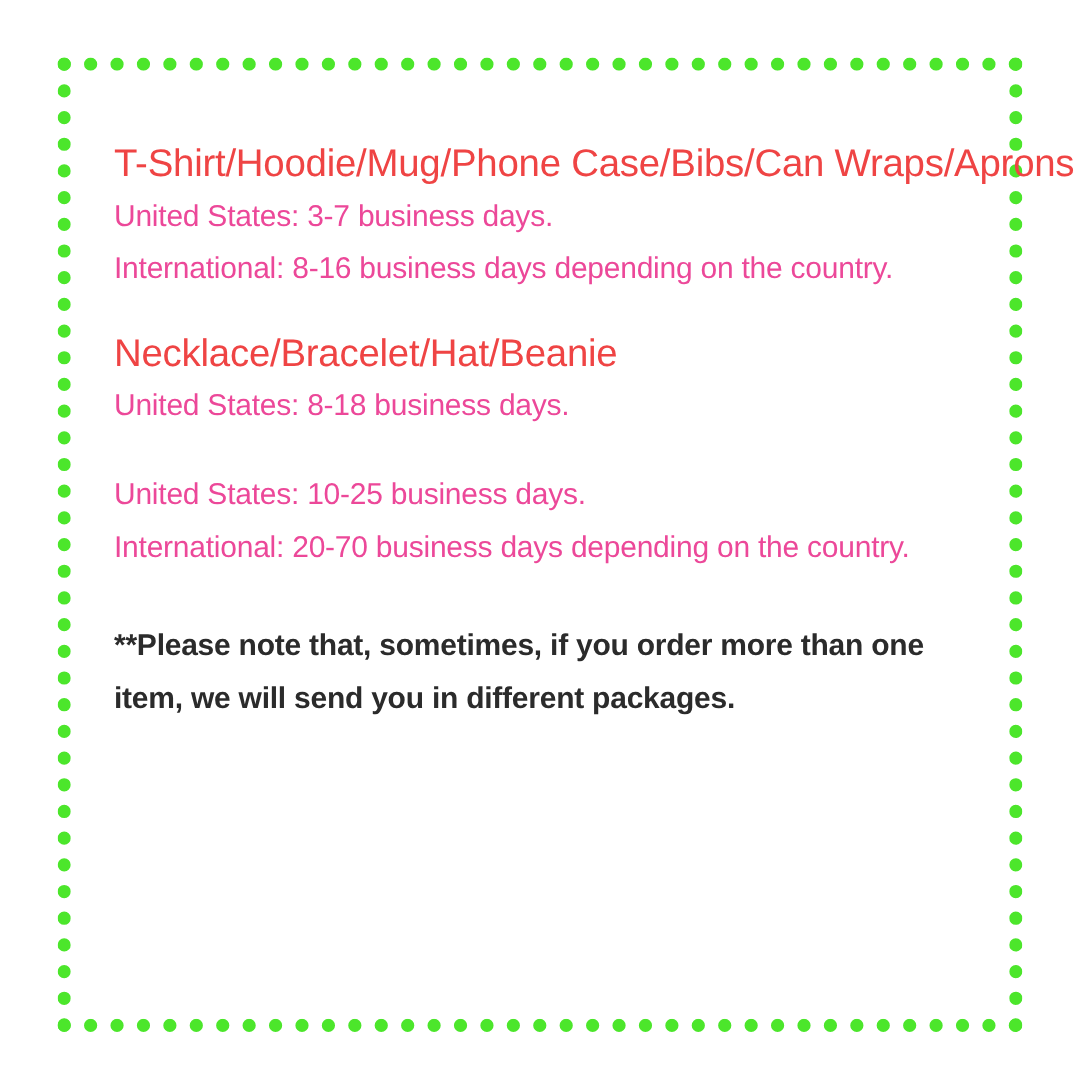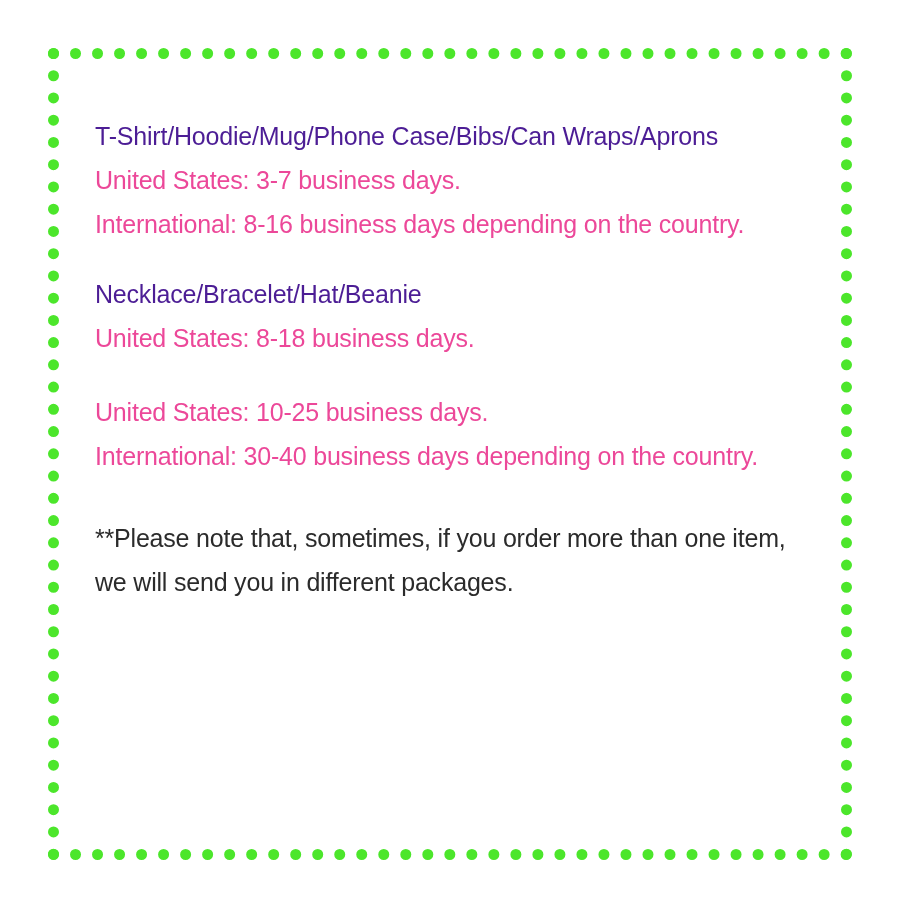--- a/index.html
+++ b/index.html
@@ -37,41 +37,42 @@
     top: 118px;
     width: 710px;
   }
   .block {
     margin-bottom: 30px;
   }
   .block:last-child {
     margin-bottom: 0;
   }
   .heading {
-    color: #4c1d95;
-    font-size: 25px;
+    color: #ef4444;
+    font-size: 32px;
     line-height: 36px;
     font-weight: normal;
     letter-spacing: -0.2px;
     white-space: nowrap;
     margin: 0 0 4px 0;
   }
   .line {
     color: #ec4899;
     font-size: 25px;
     line-height: 44px;
     letter-spacing: -0.2px;
     white-space: nowrap;
   }
   .note {
     color: #2b2b2b;
     font-size: 25px;
     line-height: 44px;
     letter-spacing: -0.2px;
     max-width: 705px;
+    font-weight: bold;
   }
   .spacer-note {
     margin-top: 38px;
   }
 </style>
 </head>
 <body>
 
 <div class="page">
   <div class="frame"></div>
@@ -84,19 +85,19 @@
       <div class="line">International: 8-16 business days depending on the country.</div>
     </div>
 
     <div class="block">
       <div class="heading">Necklace/Bracelet/Hat/Beanie</div>
       <div class="line">United States: 8-18 business days.</div>
     </div>
 
     <div class="block">
       <div class="line">United States: 10-25 business days.</div>
-      <div class="line">International: 30-40 business days depending on the country.</div>
+      <div class="line">International: 20-70 business days depending on the country.</div>
     </div>
 
     <div class="note spacer-note">**Please note that, sometimes, if you order more than one item, we will send you in different packages.</div>
 
   </div>
 </div>
 
 </body></html>

